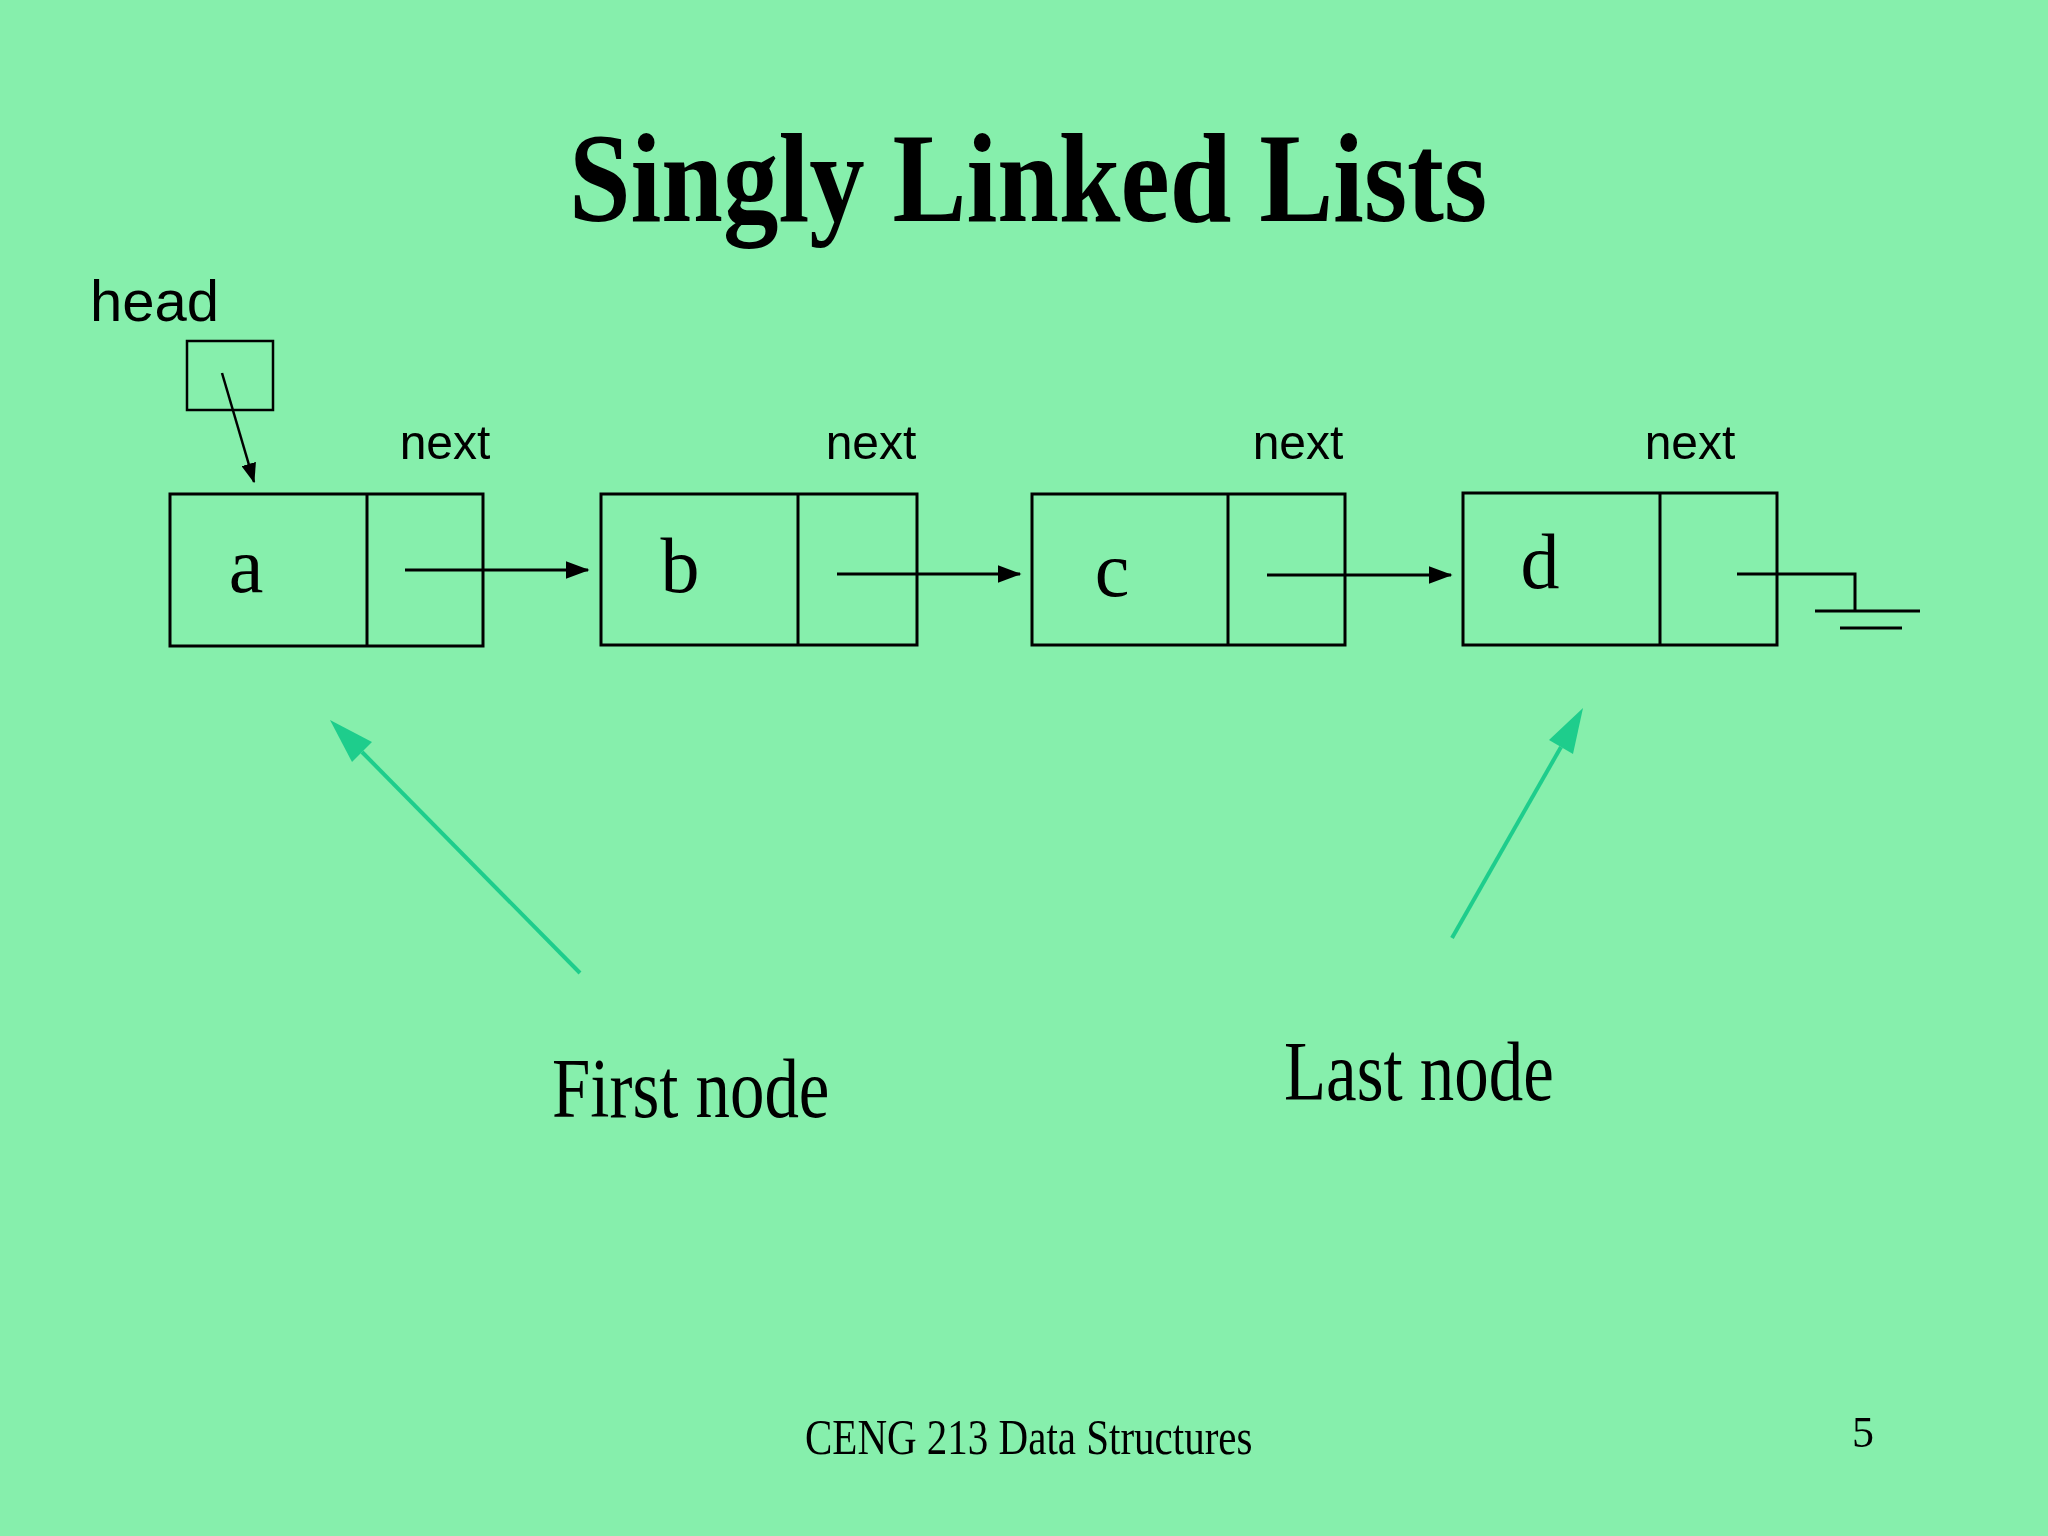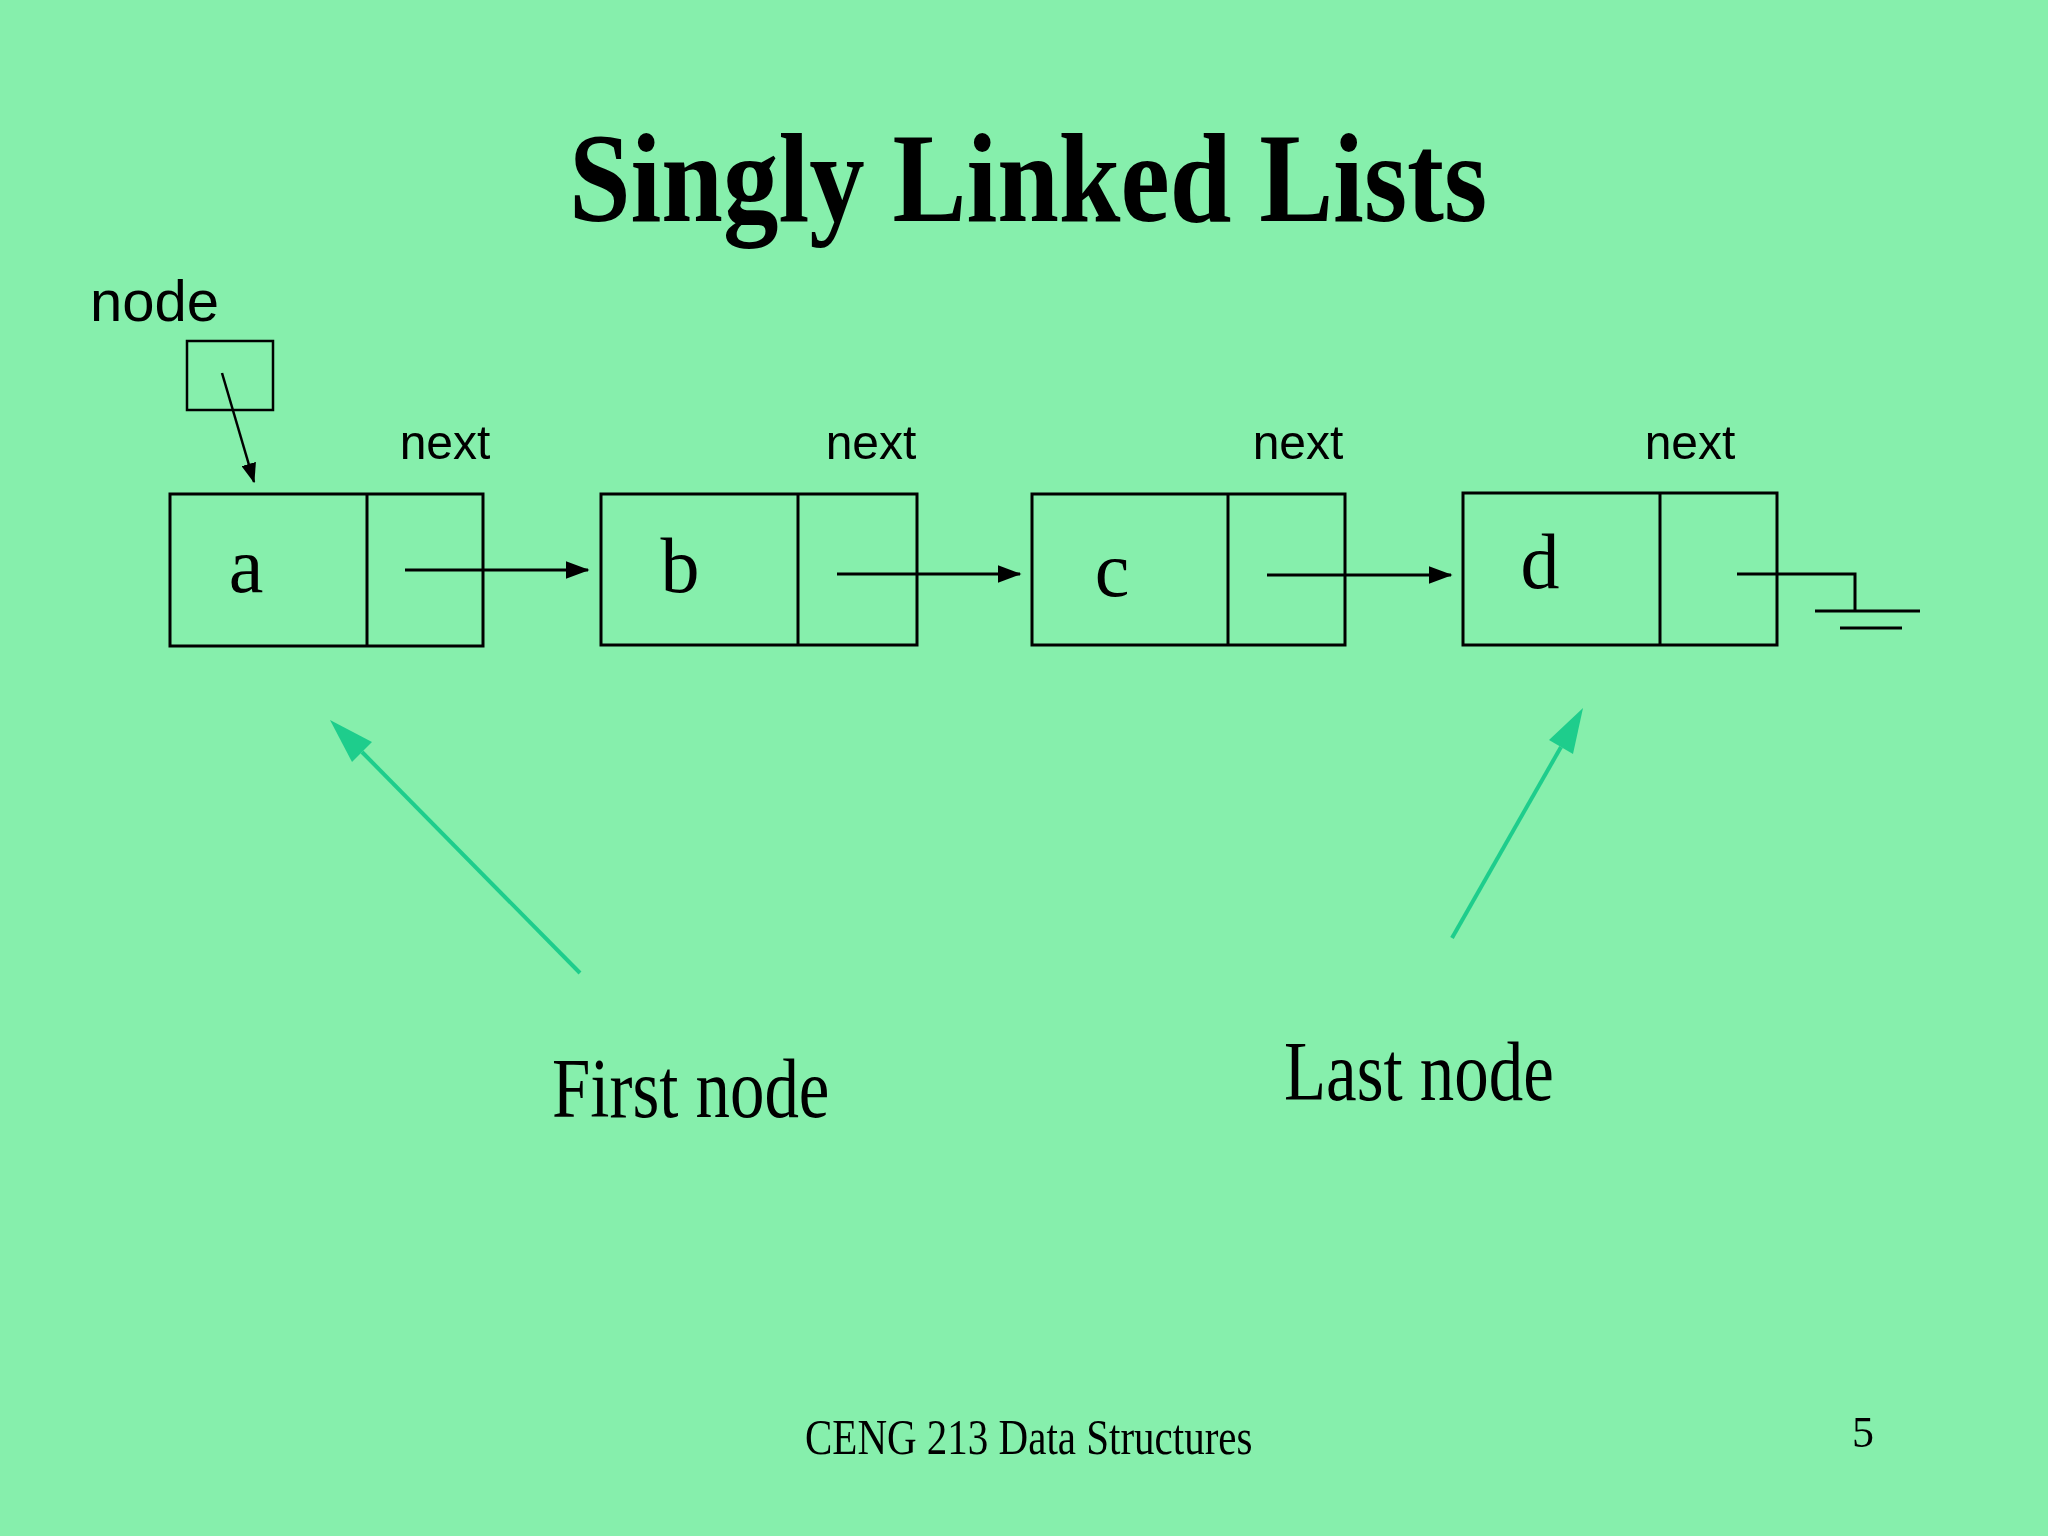--- a/index.html
+++ b/index.html
@@ -88,21 +88,21 @@
       <polygon points="330,720 372,742 352,762" class="green-head"></polygon>
     </g>
     <g>
       <line x1="1452" y1="938" x2="1561" y2="747" class="green-line" stroke-width="4"></line>
       <polygon points="1583,708 1573,754 1549,740" class="green-head"></polygon>
     </g>
   </svg>
 
   <div class="abs serif title">Singly Linked Lists</div>
 
-  <div class="abs sans head-label">node</div>
+  <div class="abs sans head-label">head</div>
 
   <div class="abs sans next-label" style="left:445px">next</div>
   <div class="abs sans next-label" style="left:871px">next</div>
   <div class="abs sans next-label" style="left:1298px">next</div>
   <div class="abs sans next-label" style="left:1690px">next</div>
 
   <div class="abs serif node-letter" style="left:246px;top:527px">a</div>
   <div class="abs serif node-letter" style="left:680px;top:527px">b</div>
   <div class="abs serif node-letter" style="left:1112px;top:531px">c</div>
   <div class="abs serif node-letter" style="left:1540px;top:523px">d</div>

